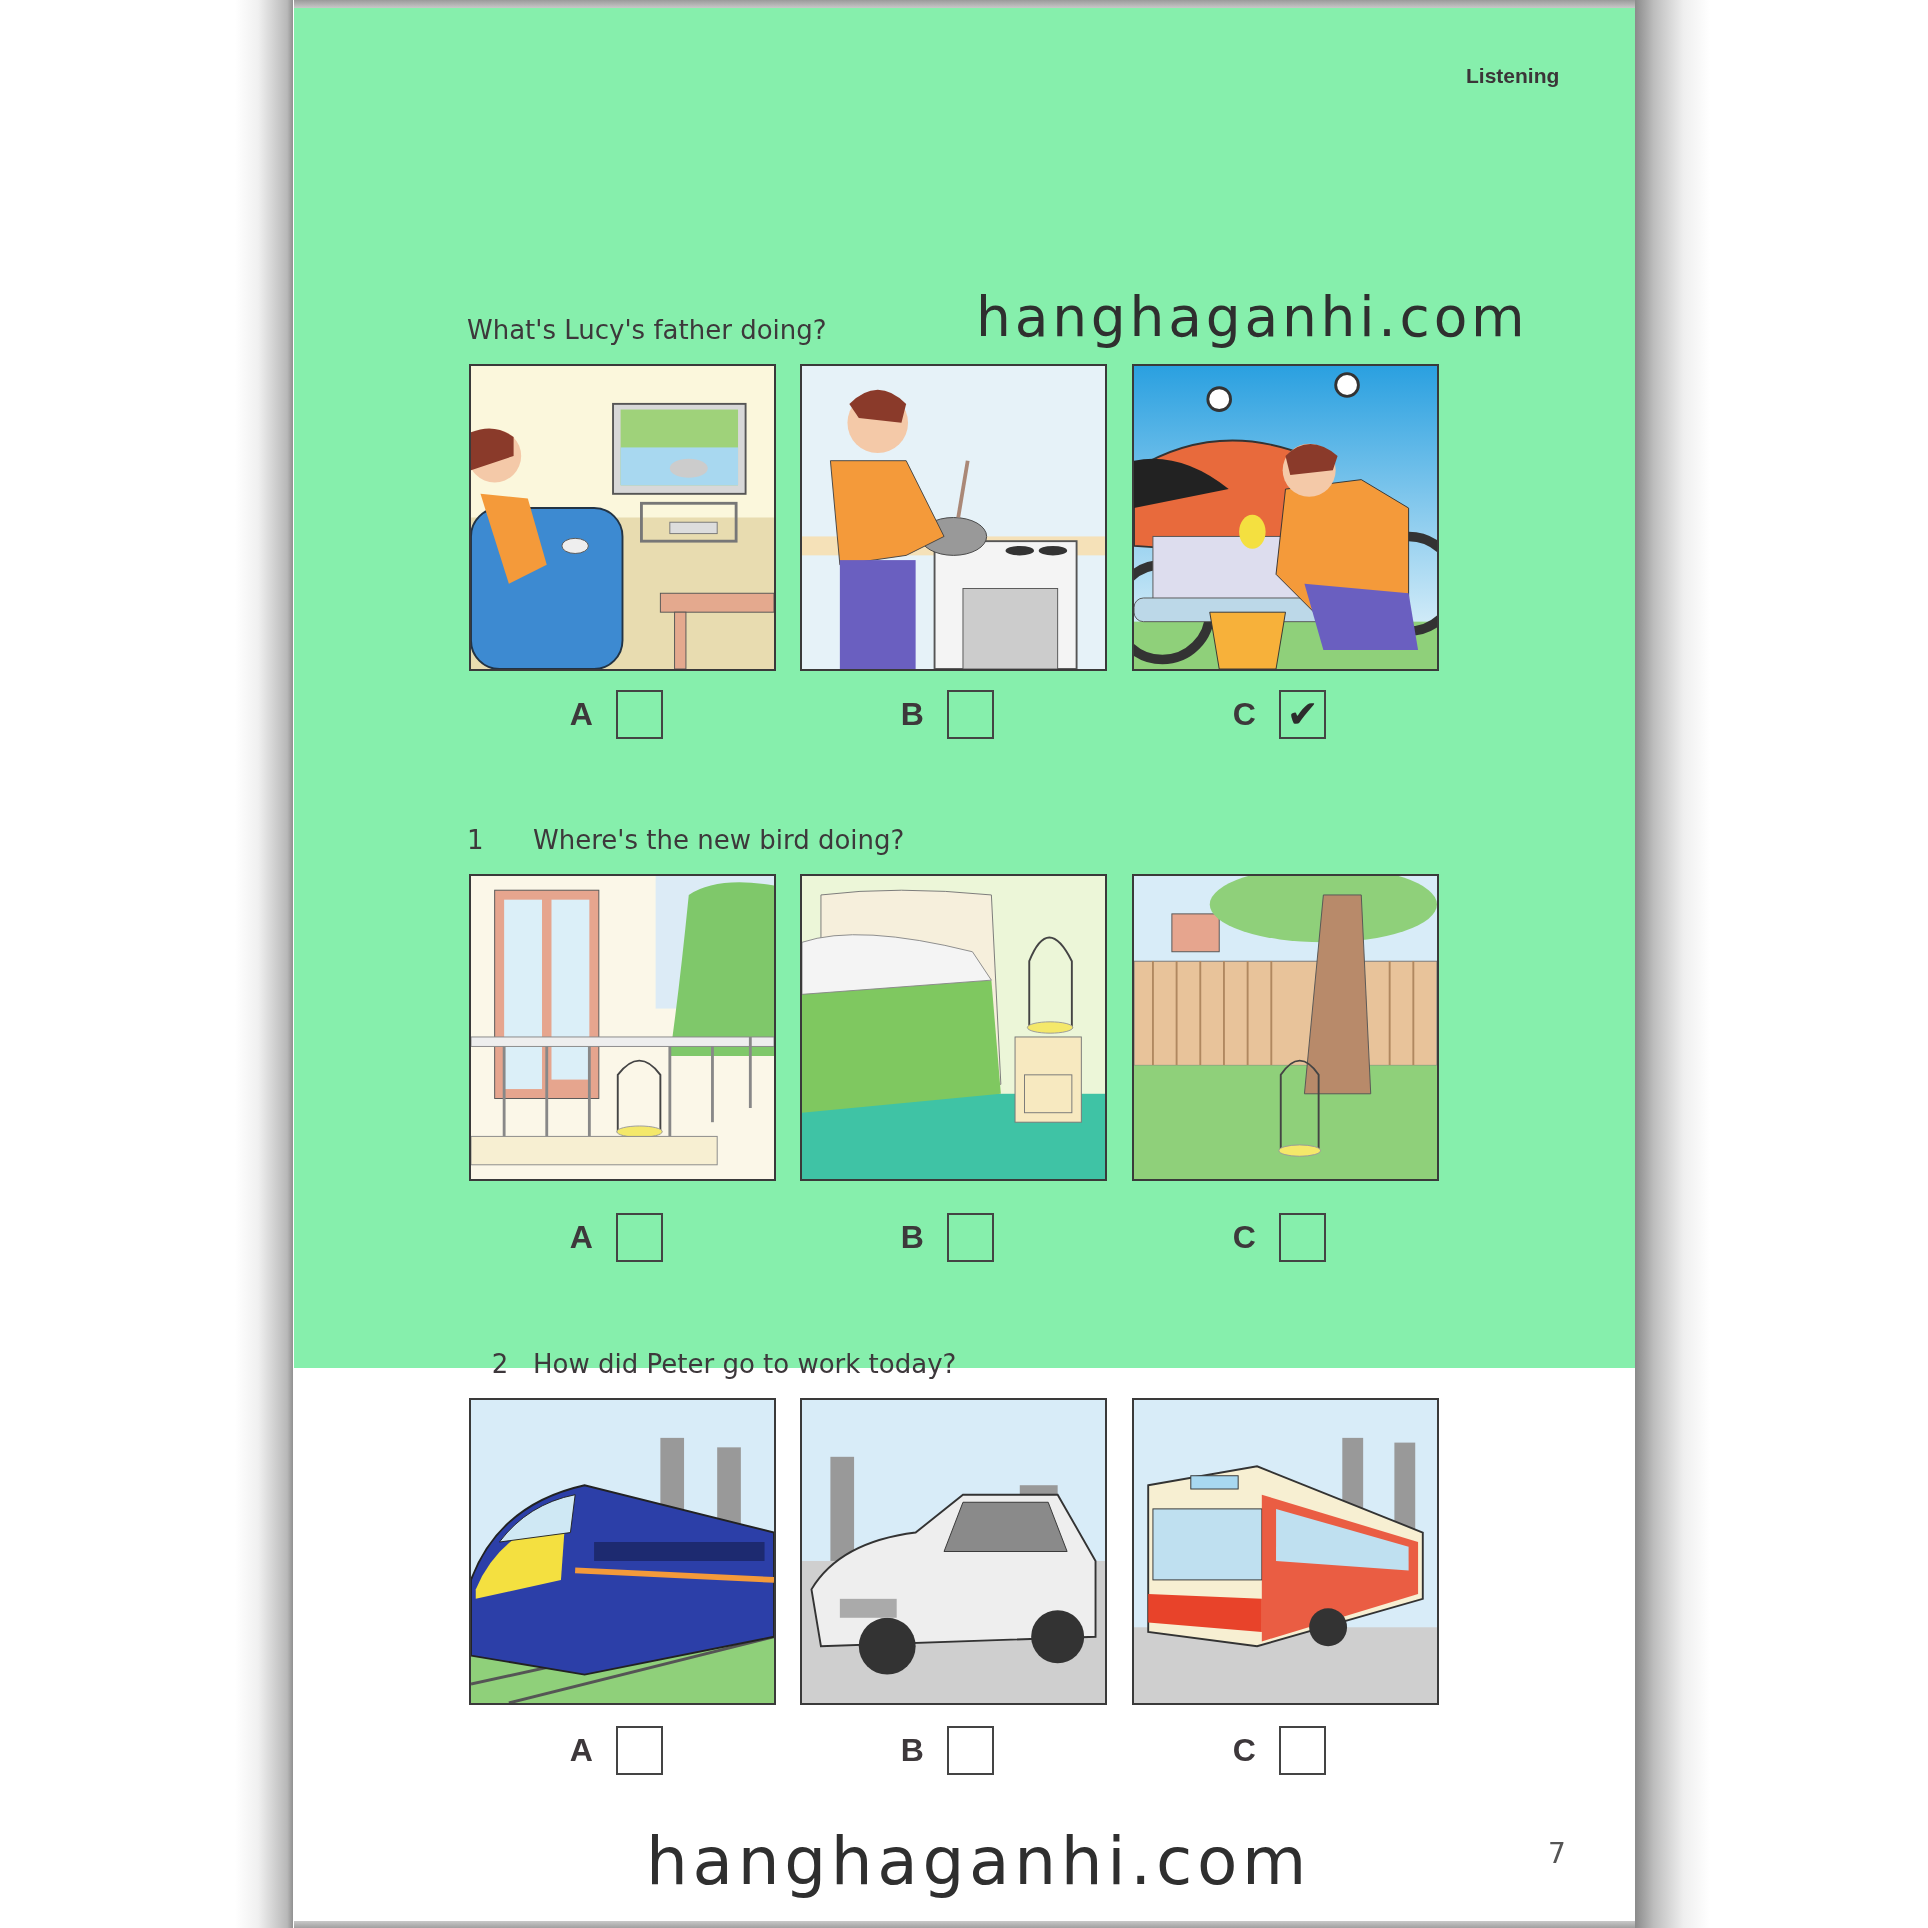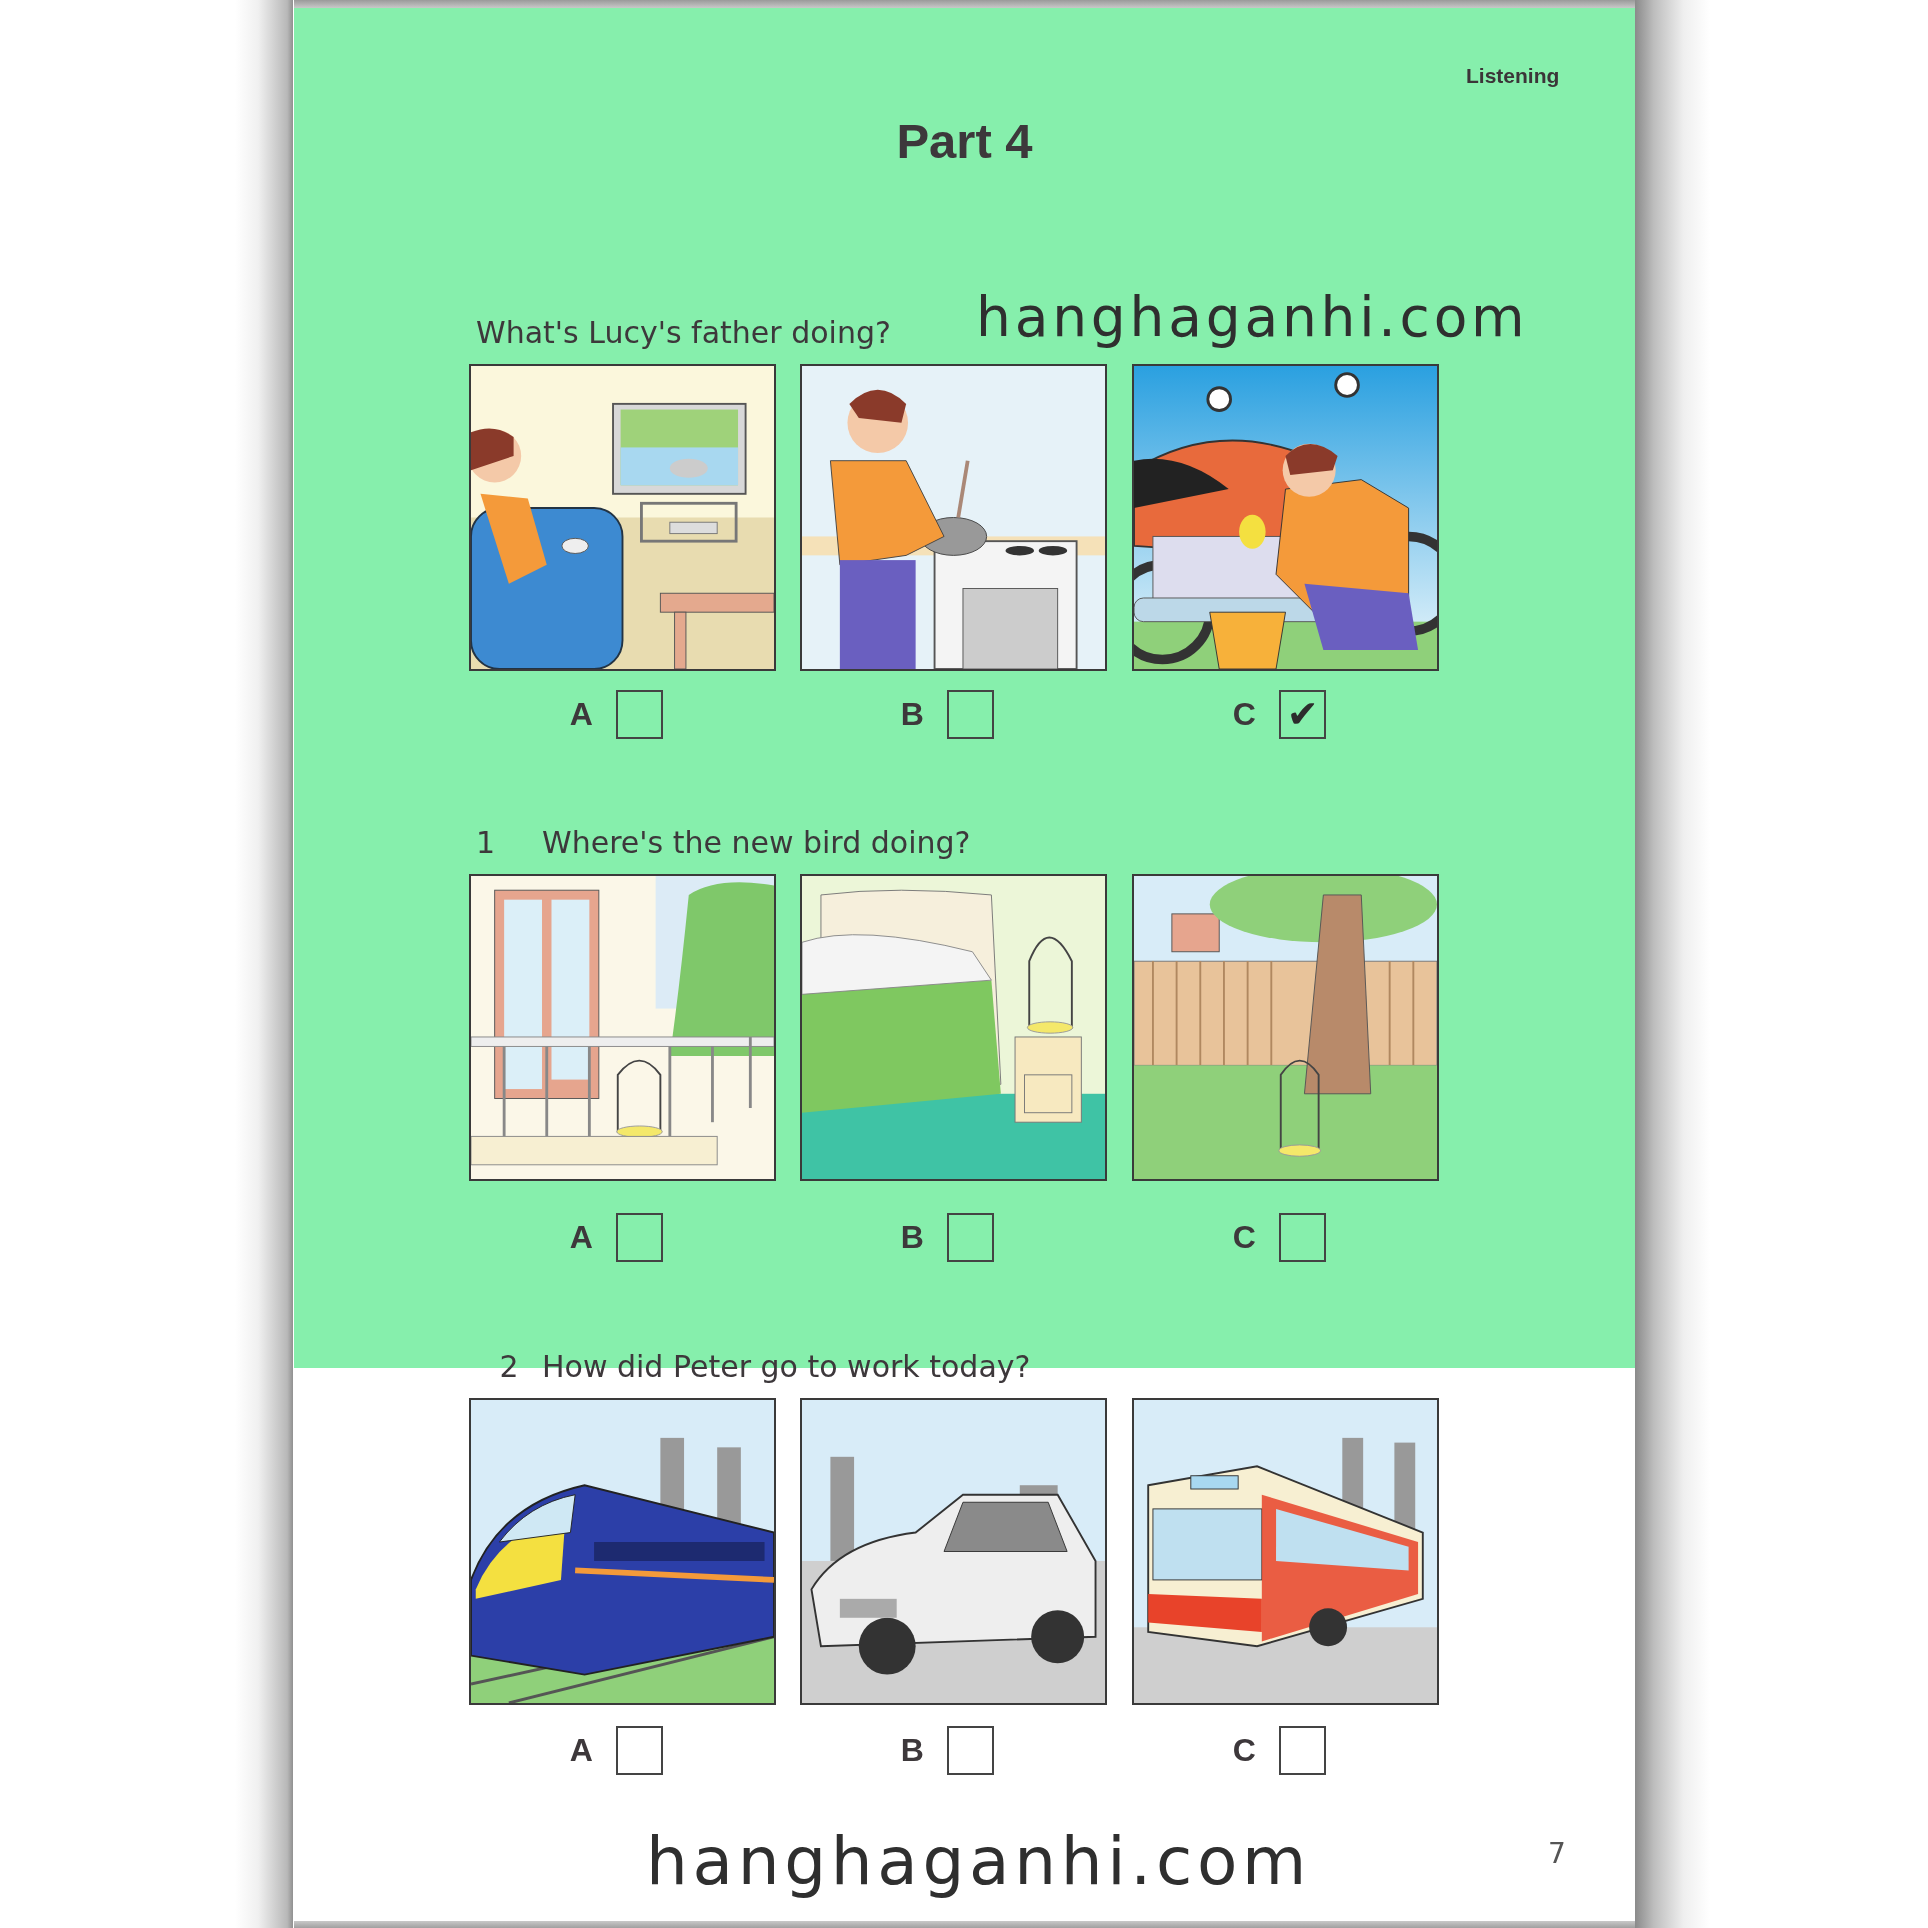--- a/index.html
+++ b/index.html
@@ -53,21 +53,21 @@
     font-family:"DejaVu Sans", sans-serif; font-size:55px; letter-spacing:3.8px;
     color:#2f2f2f;
   }
   .watermark-2 {
     position:absolute; left:352px; top:1815px;
     font-family:"DejaVu Sans", sans-serif; font-size:66px; letter-spacing:4.7px;
     color:#2f2f2f;
   }
   .question {
     position:absolute; left:173px;
-    font-family:"DejaVu Sans", sans-serif; font-size:30px; color:#3d383b;margin-left:9px;
+    font-family:"DejaVu Sans", sans-serif; font-size:26px; color:#3d383b;
   }
   .question .num { display:inline-block; width:66px; }
   .pic-row { position:absolute; left:175px; width:979px; height:311px; }
   .pic {
     position:absolute; top:0; width:307px; height:307px;
     border:2.8px solid #3a3a3a; overflow:hidden; box-sizing:border-box;
   }
   .pic svg { width:100%; height:100%; display:block; }
   .ans-row { position:absolute; left:175px; width:979px; height:56px; }
   .ans {
@@ -91,21 +91,20 @@
 <body>
 
 <div class="page-shadow-l"></div>
 <div class="page-shadow-r"></div>
 <div class="page-shadow-t"></div>
 <div class="page-shadow-b"></div>
 
 <div class="page">
 
   <div class="section-label">Listening</div>
-  <div class="part-title">Part 4</div>
 
   <div class="question" style="top:307px;">
     <span>What's Lucy's father doing?</span>
   </div>
   <div class="watermark-1">hanghaganhi.com</div>
 
   <div class="pic-row" style="top:356px;">
     <div class="pic" style="left:0;">
       <svg viewBox="0 0 320 320">
         <rect width="320" height="320" fill="#fbf7dc"></rect>

